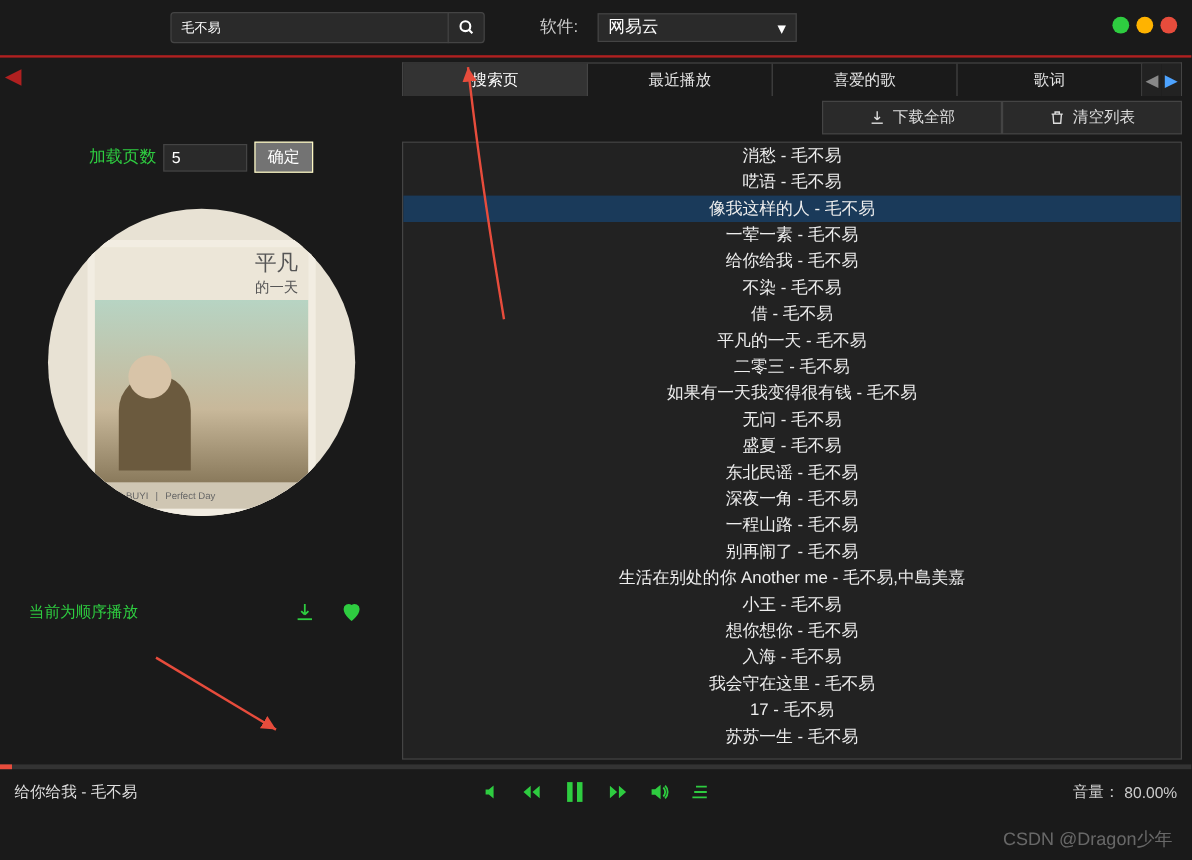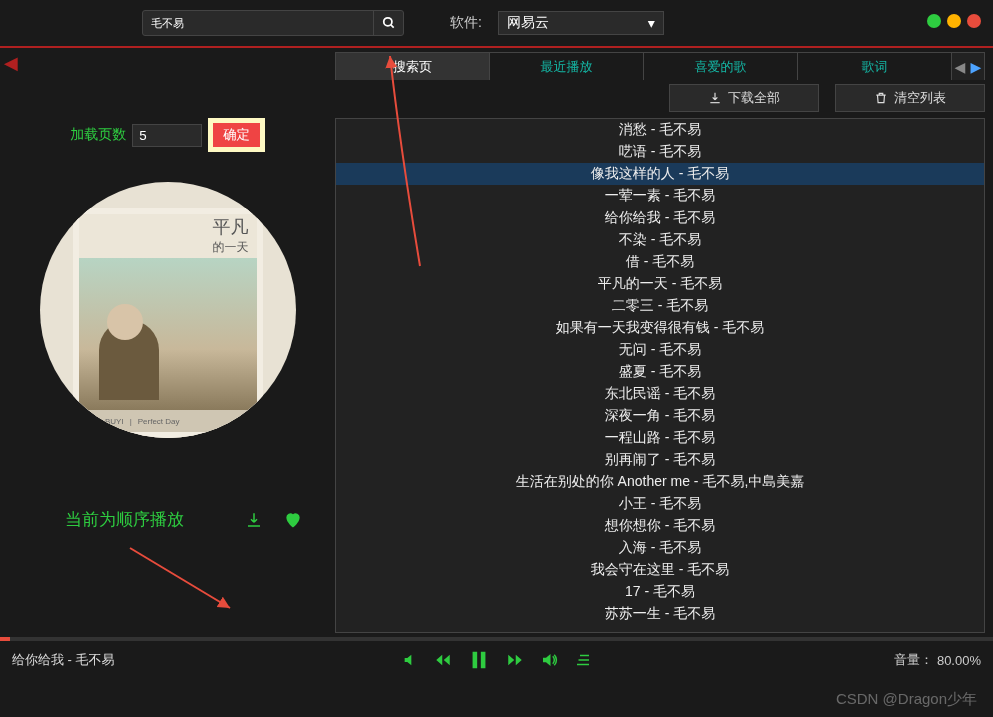--- a/index.html
+++ b/index.html
@@ -45,46 +45,46 @@
 .traffic { position:absolute; right:12px; top:14px; display:flex; gap:6px; }
 .dot { width:14px; height:14px; border-radius:50%; }
 .dot.g{background:#2ecc40;} .dot.o{background:#ffb300;} .dot.r{background:#e74c3c;}
 
 .main { display:flex; height: 589px; }
 .left { width: 335px; padding: 10px 12px; position:relative; display:flex; flex-direction:column; align-items:center;}
 .arrow-left { position:absolute; left:4px; top:4px; color:#b02020; font-size:18px; transform: scaleX(-1);}
 .pagectl { display:flex; gap:6px; align-items:center; margin-top: 60px; margin-bottom: 30px;}
 .pagectl-label { color: #2ecc40; }
 .page-input { width:70px; background:#2a2a2a; border:1px solid #444; color:#fff; padding:3px 6px; }
-.confirm { background:#ef4444; border:5px solid #fef9c3; color:#fff; padding:3px 10px; cursor:pointer;}
+.confirm { background:#737373; border:1px solid #fef9c3; color:#fff; padding:3px 10px; cursor:pointer;}
 .album { width:256px; height:256px; border-radius:50%; background:
   radial-gradient(circle at 50% 50%, #e8e2d4 0%, #e8e2d4 70%, #ccc 100%);
   display:flex; align-items:flex-end; justify-content:center; position:relative; overflow:hidden;
   margin-bottom: 70px;
 }
 .album-inner { width:190px; height:230px; background:#ece6d8; border:6px solid #f2ede2; position:relative;
   display:flex; flex-direction:column; overflow:hidden;}
 .album-top { flex:0 0 40px; display:flex; justify-content:flex-end; padding:4px 8px; }
 .album-title { writing-mode: horizontal-tb; color:#555; font-size:18px; text-align:center; line-height:1;}
 .album-scene { flex:1; background: linear-gradient(#b7d4c3, #c8b89a 60%, #8a7a5c); position:relative;}
 .album-foot { flex:0 0 22px; background:#cfc6b3; font-size:8px; color:#666; display:flex; align-items:center; padding:0 6px; gap:6px;}
 .status-row { display:flex; align-items:center; width:100%; padding: 0 20px; gap:20px;}
-.status-text { color:#2ecc40; font-size:17px; flex:1; margin-left:-8px;text-align:center;}
+.status-text { color:#2ecc40; font-size:13px; flex:1; margin-left:-8px;}
 .dl-icon { color:#2ecc40; cursor:pointer; }
 .heart-icon { color:#2ecc40; cursor:pointer; font-size:18px;}
 .red-arrow { position:absolute; pointer-events:none; }
 
 .right { flex:1; display:flex; flex-direction:column; padding: 4px 8px 4px 0; }
 .tabs { display:flex; align-items:center; height: 28px; border:1px solid #444; border-bottom:none; }
 .tab { flex:1; text-align:center; height:100%; display:flex; align-items:center; justify-content:center;
-  border-right:1px solid #444; cursor:pointer; color:#14b8a6; font-size:13px;}
+  border-right:1px solid #444; cursor:pointer; color:#e5e5e5; font-size:13px;}
 .tab:last-of-type { border-right:none; }
 .tab.active { background:#333; color:#fff;}
 .tab-navbtn { width:16px; display:flex; align-items:center; justify-content:center; background:#222; color:#888; cursor:pointer; height:100%;}
-.actionbar { display:flex; justify-content:flex-end; gap:16px; padding:4px 0 6px 0;}
+.actionbar { display:flex; justify-content:flex-end; gap:0; padding:4px 0 6px 0;}
 .actbtn { background:#2a2a2a; border:1px solid #444; color:#ddd; padding:4px 18px; cursor:pointer;
   display:flex; gap:6px; align-items:center; font-size:13px; width:150px; justify-content:center;}
 .listbox { flex:1; border:1px solid #444; background:#222; overflow-y:auto; position:relative;text-align:center;}
 .listbox::-webkit-scrollbar { width:14px; }
 .listbox::-webkit-scrollbar-track { background:#2a2a2a; }
 .listbox::-webkit-scrollbar-thumb { background:#555; }
 .song { padding:2px 10px; font-size:14px; color:#eee; cursor:pointer; white-space:nowrap;}
 .song.sel { background:#1a3a5a; }
 
 .progress { height:4px; background:#333; position:relative; }

